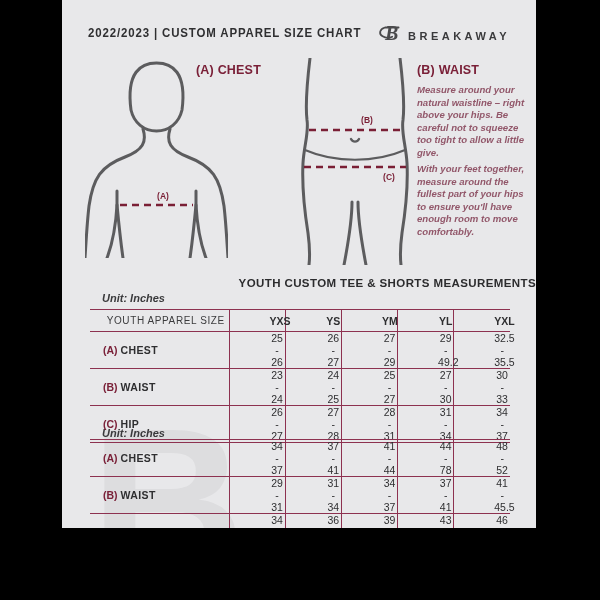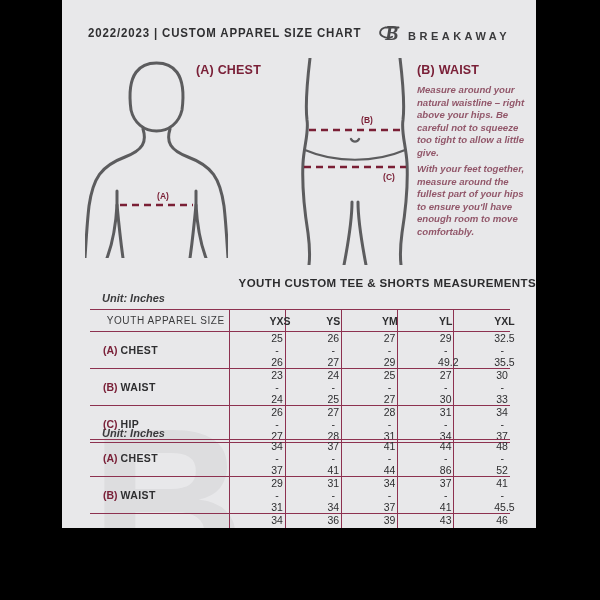--- a/index.html
+++ b/index.html
@@ -160,21 +160,21 @@
 
   <div class="sec-unit" style="top:427px">Unit: Inches</div>
 
   <table class="size-table adult-table">
     <tbody>
     <tr>
       <td class="lbl"><span class="pfx">(A)</span> <span class="rowlbl">CHEST</span></td>
       <td>34 - 37</td>
       <td>37 - 41</td>
       <td>41 - 44</td>
-      <td>44 - 86</td>
+      <td>44 - 78</td>
       <td>48 - 52</td>
     </tr>
     <tr>
       <td class="lbl"><span class="pfx">(B)</span> <span class="rowlbl">WAIST</span></td>
       <td>29 - 31</td>
       <td>31 - 34</td>
       <td>34 - 37</td>
       <td>37 - 41</td>
       <td>41 - 45.5</td>
     </tr>

